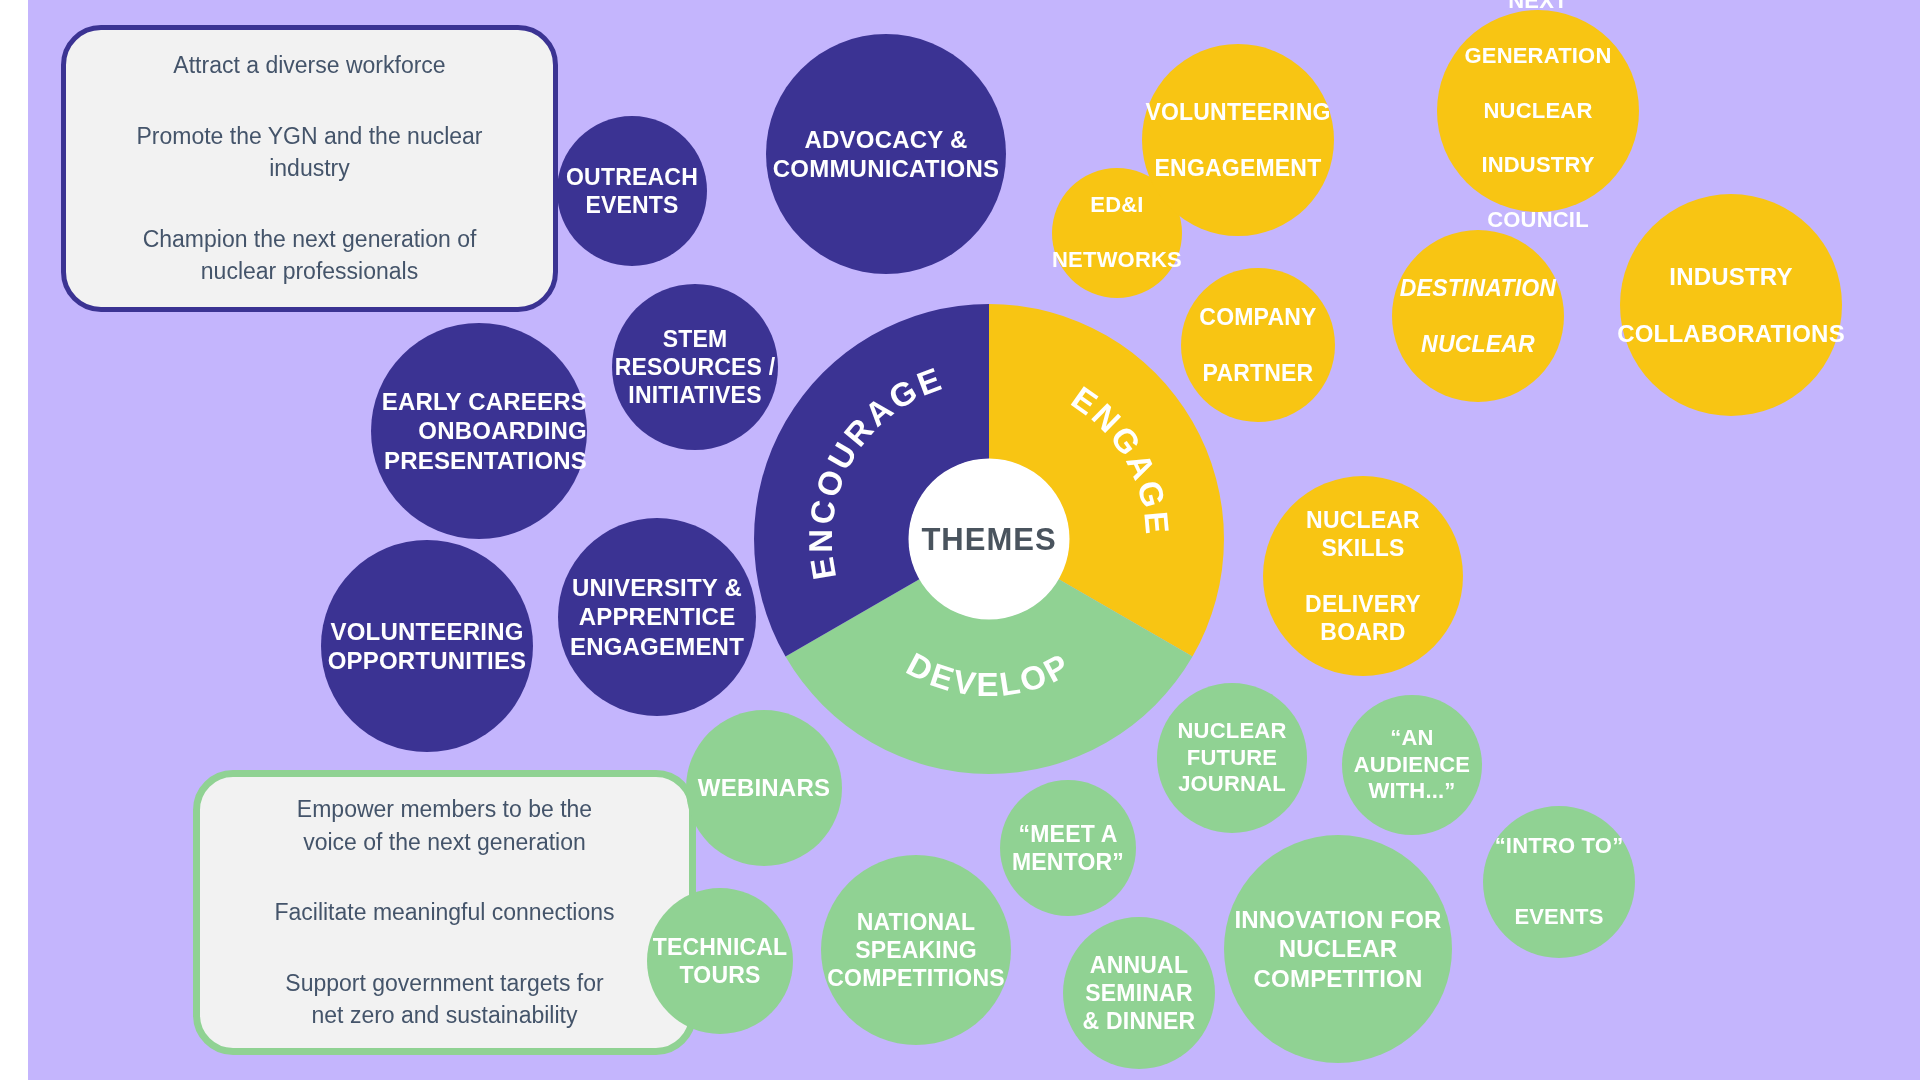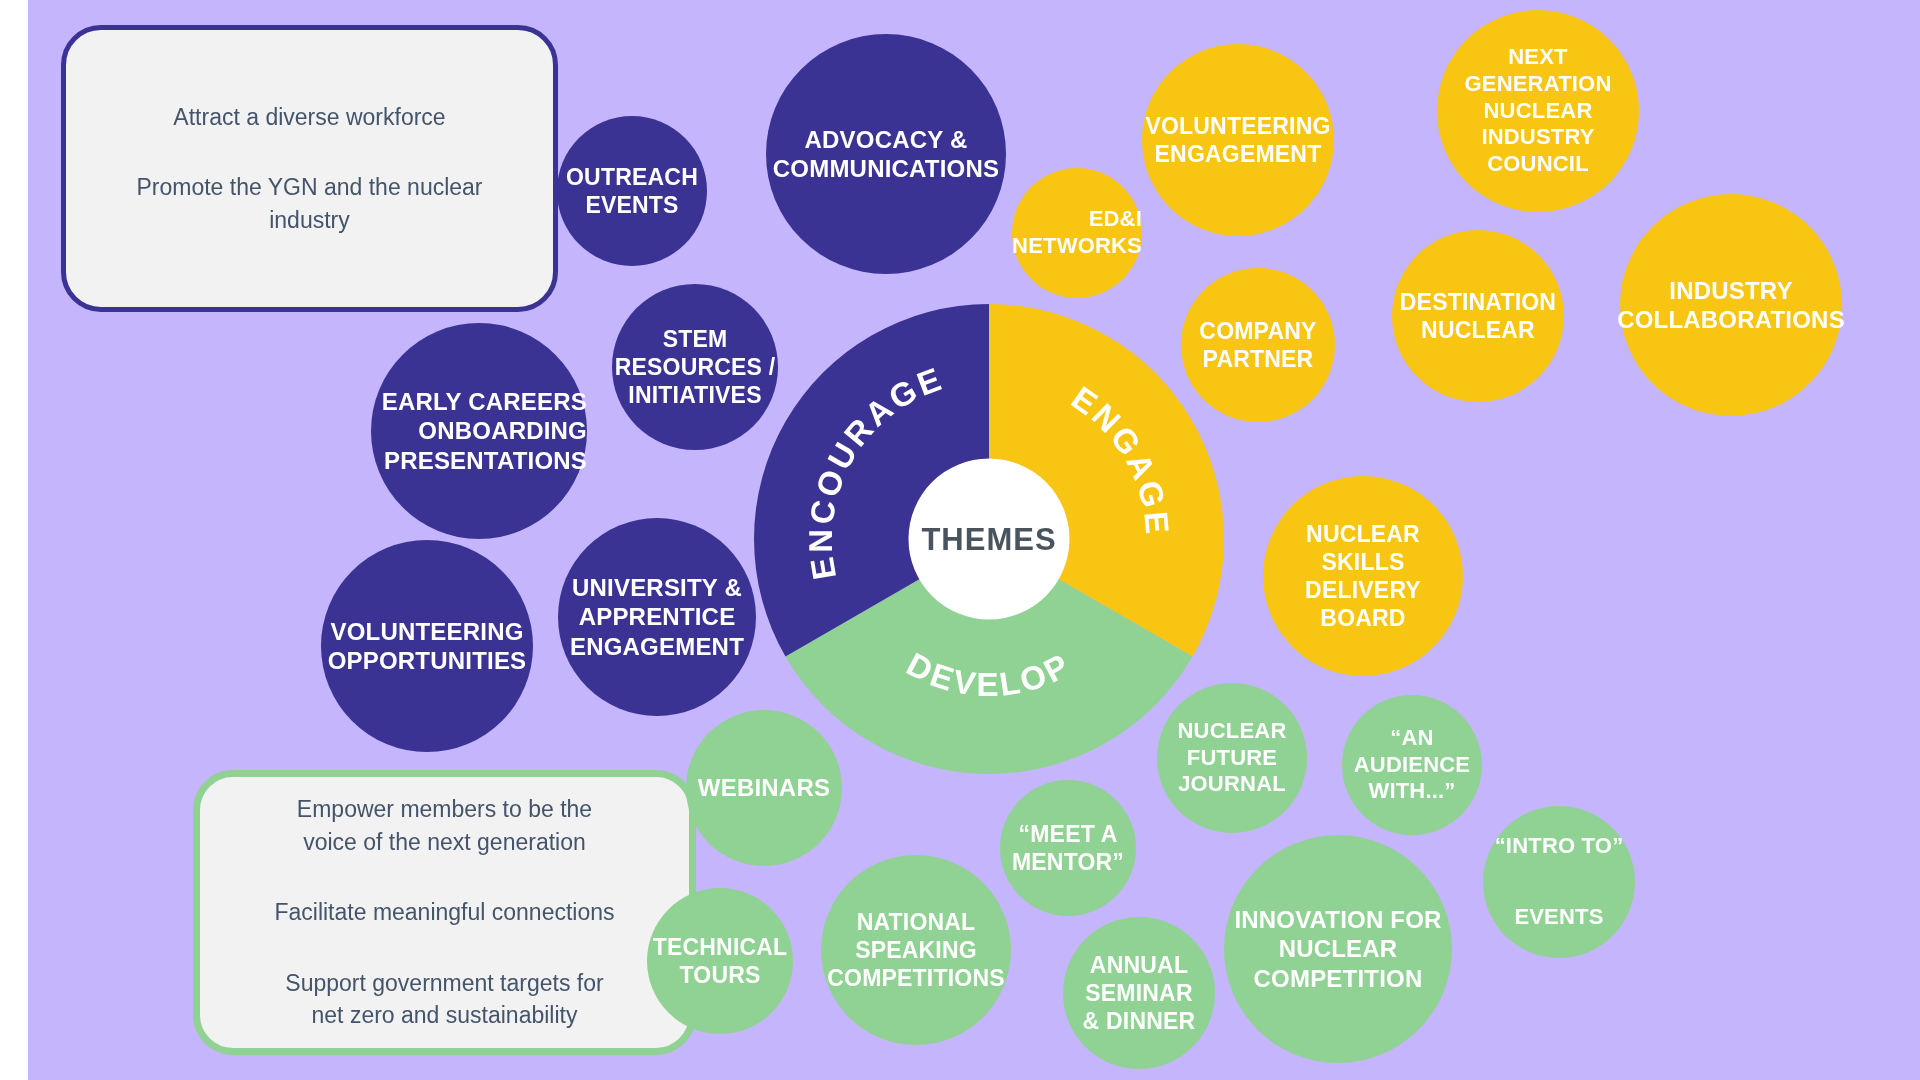--- a/index.html
+++ b/index.html
@@ -22,21 +22,21 @@
   .callout.yellow-border{border:7px solid var(--yellow);}
   .callout.green-border{border:7px solid var(--green);}
   .callout .para{margin:0;padding:0;}
   .callout .para + .para{margin-top:38px;}
   .bubble{
     position:absolute;border-radius:50%;color:#fff;font-weight:bold;
     display:flex;flex-direction:column;justify-content:center;align-items:center;
     text-align:center;line-height:1.22;letter-spacing:0.2px;
   }
   .bubble.purple{background:var(--purple);}
-  .bubble.yellow{background:var(--yellow);}
+  .bubble.yellow{background:var(--yellow);gap:28px;}
   .bubble.green{background:var(--green);}
   #donut-wrap{position:absolute;left:690px;top:268px;width:542px;height:542px;}
   .fill-purple{fill:var(--purple);}
   .fill-yellow{fill:var(--yellow);}
   .fill-green{fill:var(--green);}
   .donut-label{
     font-family:"Liberation Sans",sans-serif;font-weight:bold;font-size:33px;
     fill:#fff;letter-spacing:3px;
   }
   .center-label{
@@ -50,20 +50,24 @@
 <div id="canvas">
 
   <div class="callout purple-border" style="left:33px;top:25px;width:497px;height:287px;padding:20px 28px;">
     <div class="para">
       <div>Attract a diverse workforce</div>
     </div>
     <div class="para">
       <div>Promote the YGN and the nuclear</div>
       <div>industry</div>
     </div>
+    <div class="para">
+      <div>Champion the next generation of</div>
+      <div>nuclear professionals</div>
+    </div>
   </div>
 
 
   <div class="callout green-border" style="left:165px;top:770px;width:503px;height:285px;padding:18px 20px;">
     <div class="para">
       <div>Empower members to be the</div>
       <div>voice of the next generation</div>
     </div>
     <div class="para">
       <div>Facilitate meaningful connections</div>
@@ -95,36 +99,36 @@
       </div>
       <div class="bubble purple" style="left: 530px; top: 518px; height: 198px; width: 198px; font-size: 24px;">
         <div>UNIVERSITY &amp;</div>
         <div>APPRENTICE</div>
         <div>ENGAGEMENT</div>
       </div>
       <div class="bubble purple" style="left: 293px; top: 540px; height: 212px; width: 212px; font-size: 24px;">
         <div>VOLUNTEERING</div>
         <div>OPPORTUNITIES</div>
       </div>
-      <div class="bubble yellow" style="left: 984px; top: 168px; height: 130px; width: 130px; font-size: 22px; align-items: flex-end;">
+      <div class="bubble yellow" style="left: 1024px; top: 168px; height: 130px; width: 130px; font-size: 22px;">
         <div>ED&amp;I</div>
         <div>NETWORKS</div>
       </div>
       <div class="bubble yellow" style="left: 1114px; top: 44px; height: 192px; width: 192px; font-size: 23px;">
         <div>VOLUNTEERING</div>
         <div>ENGAGEMENT</div>
       </div>
       <div class="bubble yellow" style="left: 1409px; top: 10px; height: 202px; width: 202px; font-size: 22px;">
         <div>NEXT</div>
         <div>GENERATION</div>
         <div>NUCLEAR</div>
         <div>INDUSTRY</div>
         <div>COUNCIL</div>
       </div>
-      <div class="bubble yellow" style="left: 1364px; top: 230px; height: 172px; width: 172px; font-size: 23px;">
+      <div class="bubble yellow" style="left: 1364px; top: 230px; height: 172px; width: 172px; font-size: 23px; font-style: italic;">
         <div>DESTINATION</div>
         <div>NUCLEAR</div>
       </div>
       <div class="bubble yellow" style="left: 1592px; top: 194px; height: 222px; width: 222px; font-size: 24px;">
         <div>INDUSTRY</div>
         <div>COLLABORATIONS</div>
       </div>
       <div class="bubble yellow" style="left: 1153px; top: 268px; height: 154px; width: 154px; font-size: 23px;">
         <div>COMPANY</div>
         <div>PARTNER</div>

